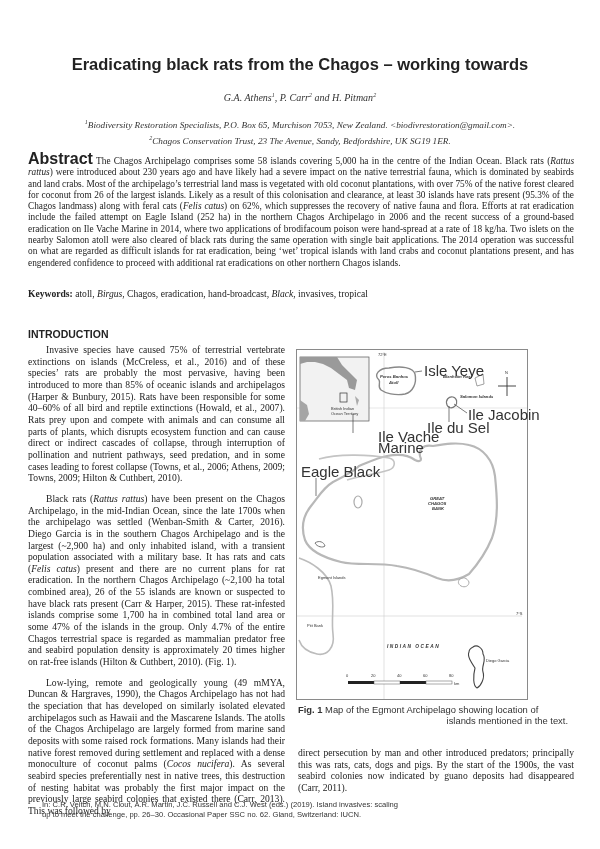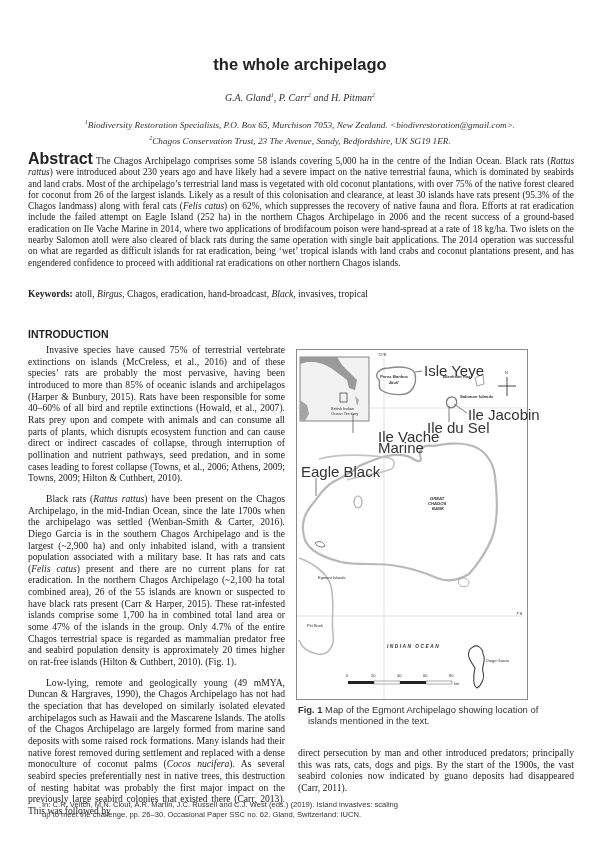--- a/index.html
+++ b/index.html
@@ -20,32 +20,32 @@
   #col-left { left:28px; top:344px; width:257px; }
   #col-right { left:298px; top:747px; width:276px; }
   #figure { position:absolute; left:296px; top:349px; width:232px; height:351px; border:1px solid #8a8a8a; box-sizing:border-box; background:#fff; }
   #figure svg { position:absolute; left:0; top:0; }
   .maplbl { position:absolute; font-family:"Liberation Sans", sans-serif; color:#333; white-space:nowrap; }
   .big { font-size:15px; line-height:10px;text-align:right; }
   .small { font-size:4.2px; font-weight:bold; font-style:italic; }
   .tiny { font-size:4px; }
   #caption { position:absolute; left:298px; top:705px; width:270px; font-size:9.4px; line-height:10.5px; color:#333; }
   #caption .lbl { font-weight:bold; }
-  #caption .l2 { padding-left:10px; display:block; }
+  #caption .l2 { padding-left:10px; display:block;text-align:right; }
   #footer { position:absolute; left:42px; top:800px; width:520px; font-size:7.6px; line-height:9.6px; color:#333; }
 </style>
 </head>
 <body>
 
 <div id="title" class="sans">
-  <div>the whole archipelago</div>
+  <div>Eradicating black rats from the Chagos – working towards</div>
 </div>
 
 <div id="authors" class="serif">
-  <span>G.A. Gland</span><sup>1</sup><span>, </span><span>P. Carr</span><sup>2</sup><span> and </span><span>H. Pitman</span><sup>2</sup>
+  <span>G.A. Athens</span><sup>1</sup><span>, </span><span>P. Carr</span><sup>2</sup><span> and </span><span>H. Pitman</span><sup>2</sup>
 </div>
 
 <div id="affil" class="serif">
   <div><sup>1</sup><span>Biodiversity Restoration Specialists, P.O. Box 65, Murchison 7053, New Zealand. &lt;biodivrestoration@gmail.com&gt;.</span></div>
   <div><sup>2</sup><span>Chagos Conservation Trust, 23 The Avenue, Sandy, Bedfordshire, UK SG19 1ER.</span></div>
 </div>
 
 <div id="abstract" class="serif"><span class="lbl">Abstract</span><span> The Chagos Archipelago comprises some 58 islands covering 5,000 ha in the centre of the Indian Ocean. Black rats (</span><i>Rattus rattus</i><span>) were introduced about 230 years ago and have likely had a severe impact on the native terrestrial fauna, which is dominated by seabirds and land crabs. Most of the archipelago’s terrestrial land mass is vegetated with old coconut plantations, with over 75% of the native forest cleared for coconut from 26 of the largest islands. Likely as a result of this colonisation and clearance, at least 30 islands have rats present (95.3% of the Chagos landmass) along with feral cats (</span><i>Felis catus</i><span>) on 62%, which suppresses the recovery of native fauna and flora. Efforts at rat eradication include the failed attempt on Eagle Island (252 ha) in the northern Chagos Archipelago in 2006 and the recent success of a ground-based eradication on Ile Vache Marine in 2014, where two applications of brodifacoum poison were hand-spread at a rate of 18 kg/ha. Two islets on the nearby Salomon atoll were also cleared of black rats during the same operation with single bait applications. The 2014 operation was successful on what are regarded as difficult islands for rat eradication, being ‘wet’ tropical islands with land crabs and coconut plantations present, and has engendered confidence to proceed with additional rat eradications on other northern Chagos islands.</span></div>
 
 <div id="keywords" class="serif"><span class="lbl">Keywords:</span><span> atoll, </span><i>Birgus</i><span>, Chagos, eradication, hand-broadcast, </span><i>Black</i><span>, invasives, tropical</span></div>

